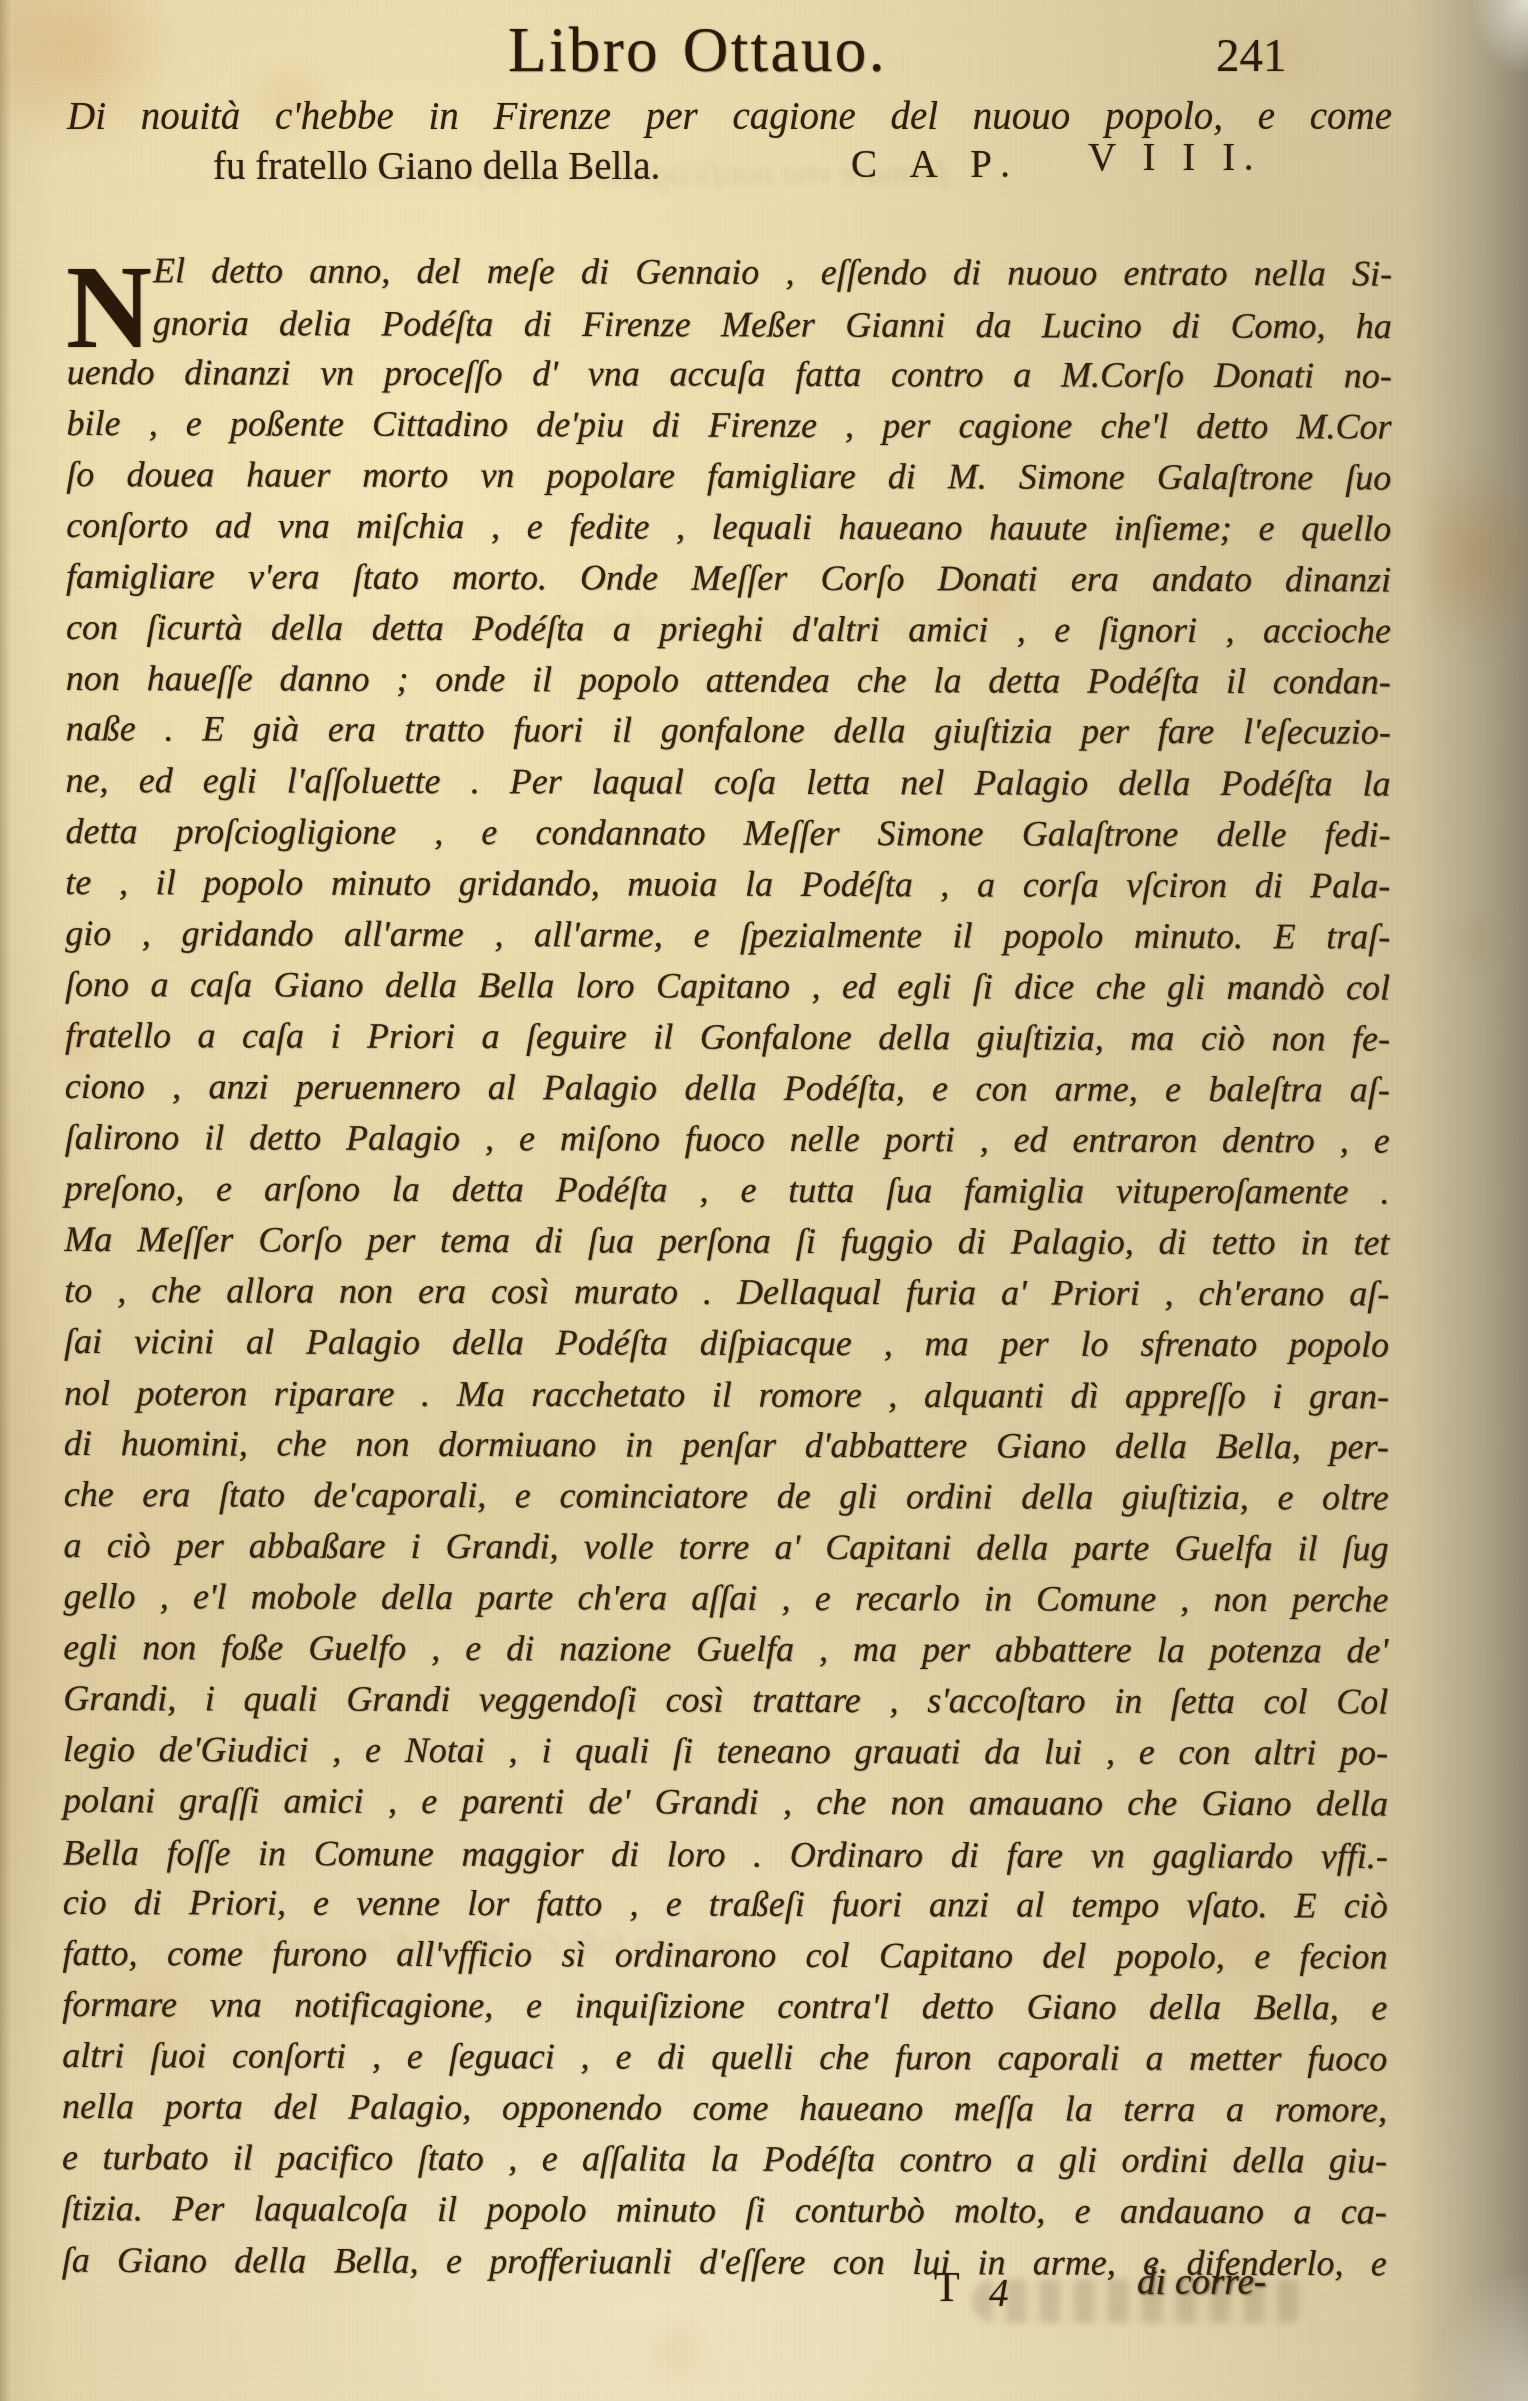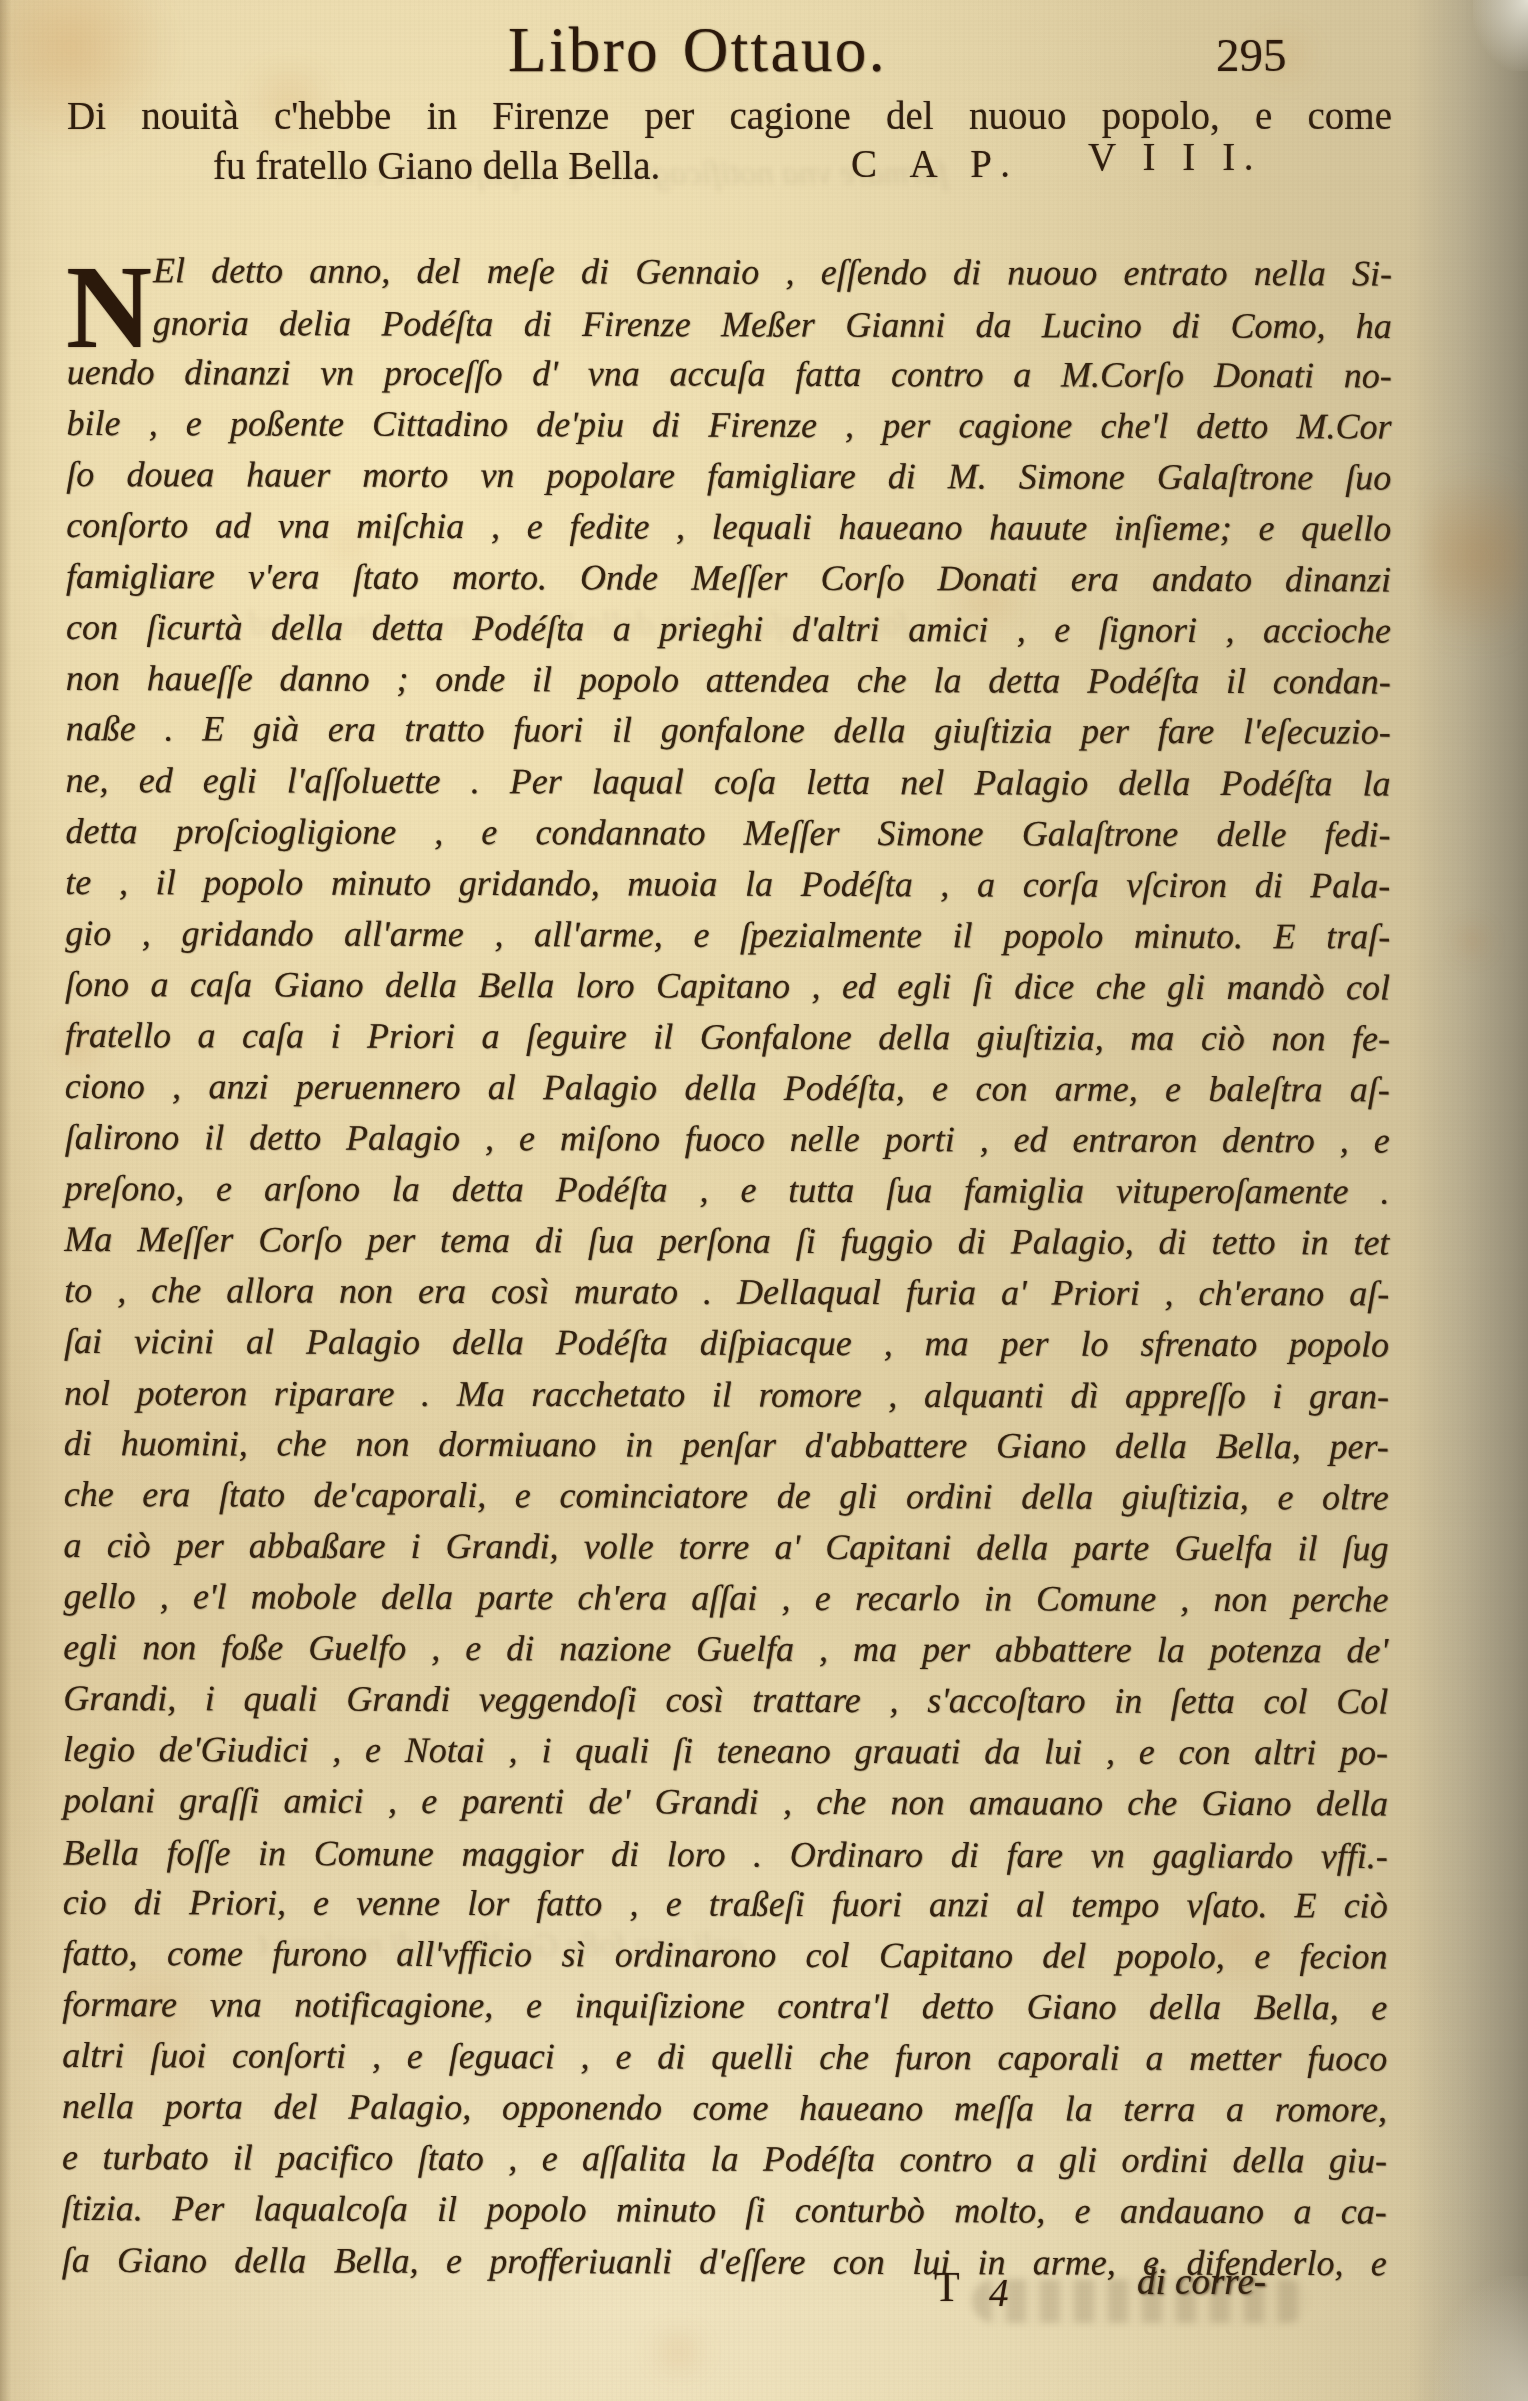--- a/index.html
+++ b/index.html
@@ -35,21 +35,21 @@
   .s9{left:86px;top:1959px;width:141px;height:110px;background:radial-gradient(circle, rgba(185,118,48,.12), rgba(185,118,48,0) 70%);}
   .s10{left:643px;top:2328px;width:71px;height:47px;background:radial-gradient(circle, rgba(185,118,48,.15), rgba(185,118,48,0) 70%);}
   .s11{left:1454px;top:925px;width:36px;height:31px;background:radial-gradient(circle, rgba(180,110,45,.28), rgba(180,110,45,0) 70%);}
 
   .running-title{position:absolute;left:508px;top:14px;font-size:63px;letter-spacing:2.4px;word-spacing:4.7px;
     color:#2b190b;text-shadow:0 0 1.6px rgba(43,25,11,.55), 0.8px 0.8px 0.8px rgba(43,25,11,.3);white-space:nowrap;}
   .page-number{position:absolute;left:1216px;top:28px;font-size:47px;color:#2e1b0c;text-shadow:0 0 1.6px rgba(43,25,11,.5);}
 
   .chap{color:#301e0e;text-shadow:0 0 1.2px rgba(48,30,14,.55);}
   .chap-l1{position:absolute;left:67px;top:91px;width:1325px;font-size:39px;line-height:49px;
-    text-align:justify;text-align-last:justify;white-space:normal;}
+    text-align:justify;text-align-last:justify;white-space:normal;font-style:italic;}
   .chap-l2a{position:absolute;left:213px;top:141px;font-size:39px;line-height:49px;white-space:nowrap;}
   .chap-cap{position:absolute;left:851px;top:141px;font-size:39px;letter-spacing:12.5px;white-space:nowrap;}
   .chap-num{position:absolute;left:1088px;top:134px;font-size:39px;letter-spacing:8.6px;white-space:nowrap;}
 
   .drop-cap{position:absolute;left:66px;top:248px;font-size:119px;line-height:1;font-weight:700;
     color:#2b190b;text-shadow:0 0 1.6px rgba(43,25,11,.5);}
 
   .body-block{position:absolute;left:67px;top:245px;width:1325px;transform:rotate(.15deg);transform-origin:0 0;}
   .line{height:51px;line-height:51px;font-style:italic;font-size:36px;white-space:normal;
     text-align:justify;text-align-last:justify;color:#33220f;
@@ -96,21 +96,21 @@
   <div class="stain s9"></div>
   <div class="stain s10"></div>
   <div class="stain s11"></div>
 
   <div class="ghost g1">formare vna notificagione, e inquiſizione contra'l detto Giano della Bella, e</div>
   <div class="ghost g2">ſono a caſa Giano della Bella loro Capitano , ed egli ſi dice che gli mandò col</div>
   <div class="ghost g3">egli non foße Guelfo , e di nazione Guelfa , ma per abbattere la potenza de'</div>
 
   <header>
     <div class="running-title">Libro Ottauo.</div>
-    <div class="page-number">295</div>
+    <div class="page-number">241</div>
   </header>
 
   <section>
     <div class="chap chap-l1">Di nouità c'hebbe in Firenze per cagione del nuouo popolo, e come</div>
     <div class="chap chap-l2a">fu fratello Giano della Bella.</div>
     <div class="chap chap-cap">C A P.</div>
     <div class="chap chap-num">V I I I.</div>
   </section>
 
   <div class="drop-cap">N</div>

